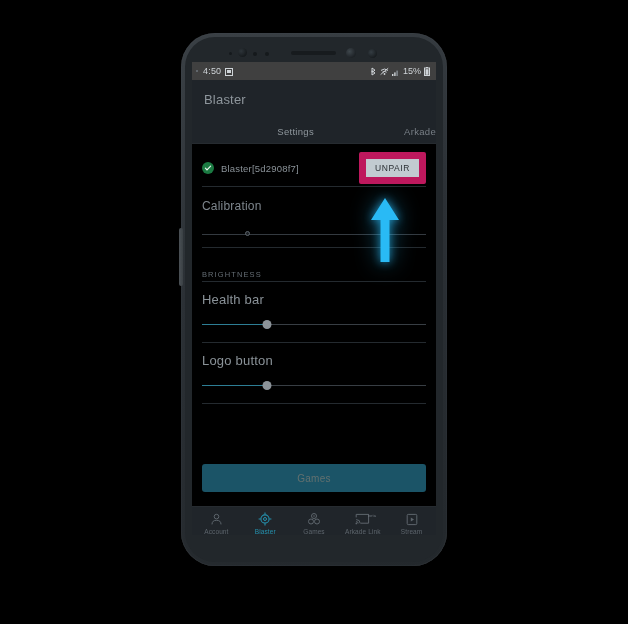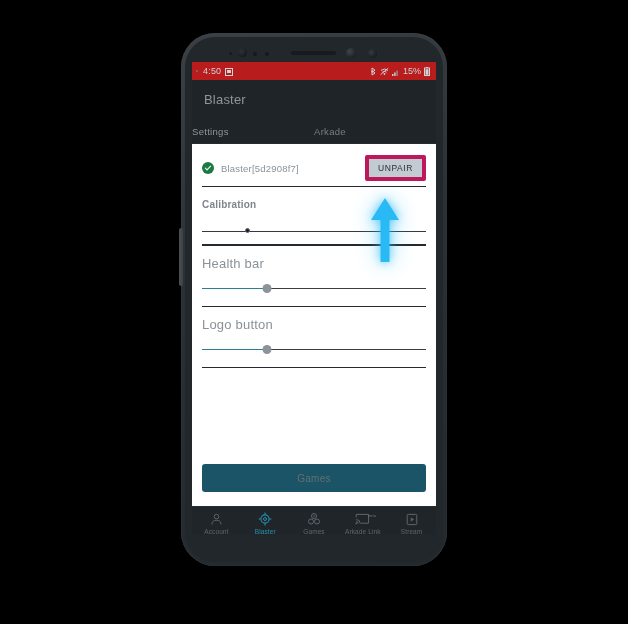--- a/index.html
+++ b/index.html
@@ -82,21 +82,21 @@
     width: 244px;
     height: 473px;
     background: #1c2024;
     overflow: hidden;
   }
 
   
   #status-bar {
     position: relative;
     height: 18px;
-    background: #b91c1c;
+    background: #404040;
     display: flex;
     align-items: flex-start;
     padding: 0 6px 0 4px;
     gap: 17px;
   }
   #status-left { display: flex; align-items: center; gap: 4px; }
   #status-pin-dot {
     width: 2px; height: 2px; border-radius: 50%;
     background: #6d757c; margin-right: 1px;
   }
@@ -127,21 +127,21 @@
   #tab-bar {
     display: flex;
     height: 26px;
     background: #1f2429;
     position: relative;
   }
   .tab {
     flex: 1;
     display: flex;
     align-items: center;
-    justify-content: flex-start;
+    justify-content: flex-end;
     font-size: 9.5px;
     color: #787f86;
     letter-spacing: .3px;
     position: relative;
   }
   .tab.active { color: #8f979d; }
   .tab.active::after {
     content: "";
     position: absolute;
     left: 0; right: 0; bottom: 0;
@@ -152,21 +152,21 @@
     position: absolute;
     left: 0; right: 0; bottom: 0;
     height: 1px;
     background: #262b30;
   }
 
   
   #content {
     position: relative;
     height: 362px;
-    background: #ffffff;
+    background: #000000;
     padding: 0 10px;
   }
   .row-divider { height: 1px; background: #242a2f; }
 
   
   #device-row {
     height: 42px;
     display: flex;
     align-items: center;
     gap: 7px;
@@ -184,33 +184,32 @@
     color: #8a9298;
     letter-spacing: .2px;
   }
   #unpair-button {
     margin-left: auto;
     background: #c2cbd1;
     color: #2b3035;
     font-size: 8.5px;
     letter-spacing: .6px;
     padding: 4px 9px;
-    border: 4px solid #be185d;
+    border: 7px solid #be185d;
     border-radius: 2px;
     font-family: "Liberation Sans", sans-serif;
     cursor: pointer;
   }
 
   
   #calibration-block { padding-top: 12px; }
   .section-label {
-    font-size: 10px;
+    font-size: 12px;
     color: #7e868d;
     letter-spacing: .2px;
-    font-weight: bold;
   }
   #calibration-slider {
     position: relative;
     height: 24px;
     margin-top: 10px;
   }
   #calibration-track {
     position: absolute;
     top: 11px; left: 0; right: 0;
     height: 1px;
@@ -419,20 +418,21 @@
 
       <div id="calibration-block">
         <div class="section-label">Calibration</div>
         <div id="calibration-slider">
           <div id="calibration-track"></div>
           <div id="calibration-thumb" style="left: 19%;"></div>
         </div>
       </div>
       <div class="row-divider"></div>
 
+      <div id="brightness-header">BRIGHTNESS</div>
       <div class="row-divider"></div>
 
       <div class="slider-group">
         <div class="slider-label">Health bar</div>
         <div class="slider-wrap">
           <div class="slider-track-bg"></div>
           <div class="slider-track-fill" style="width:29%"></div>
           <div class="slider-thumb" style="left:29%"></div>
         </div>
       </div>

